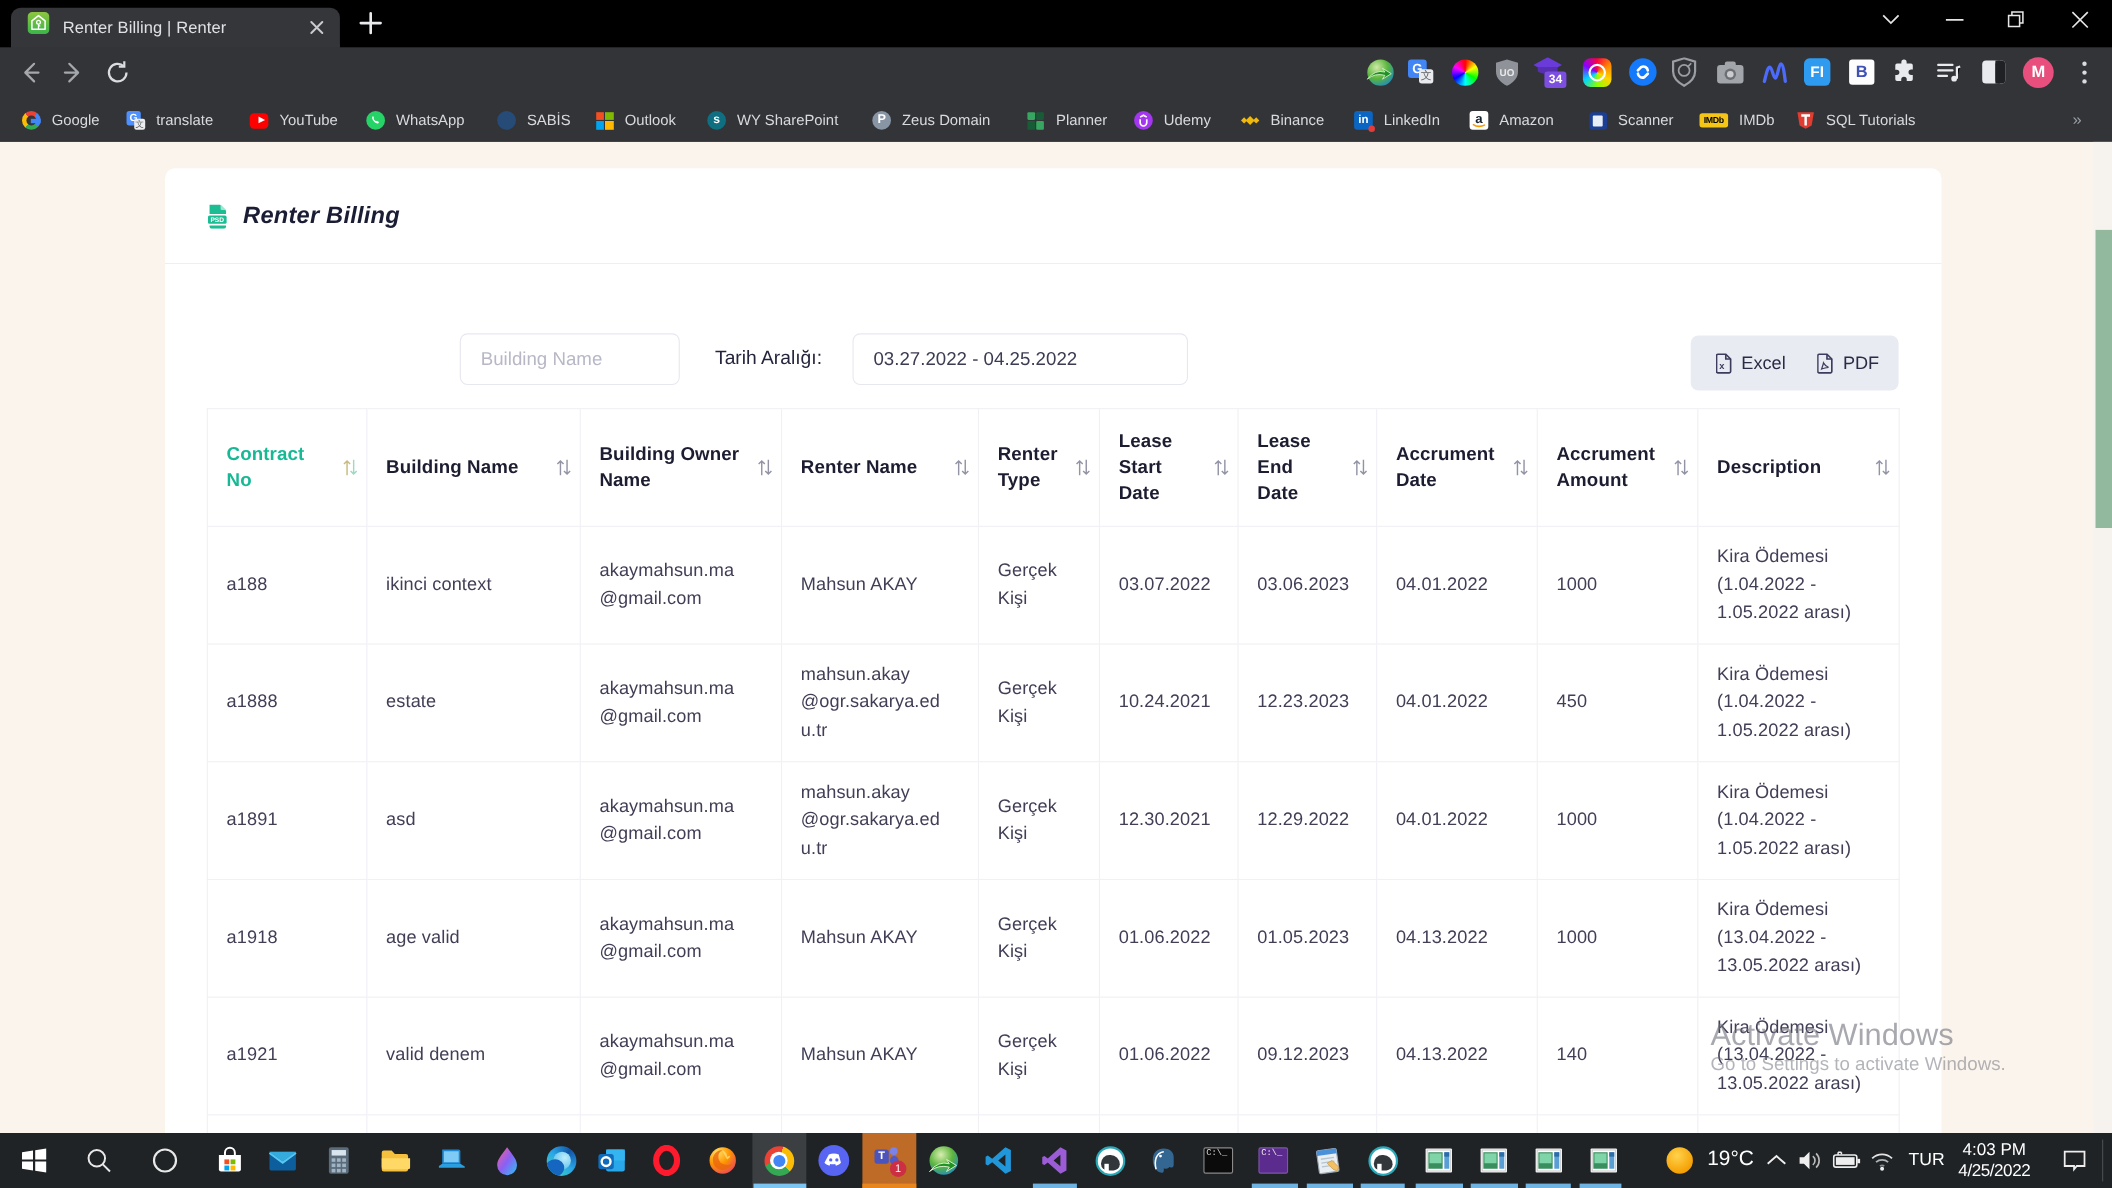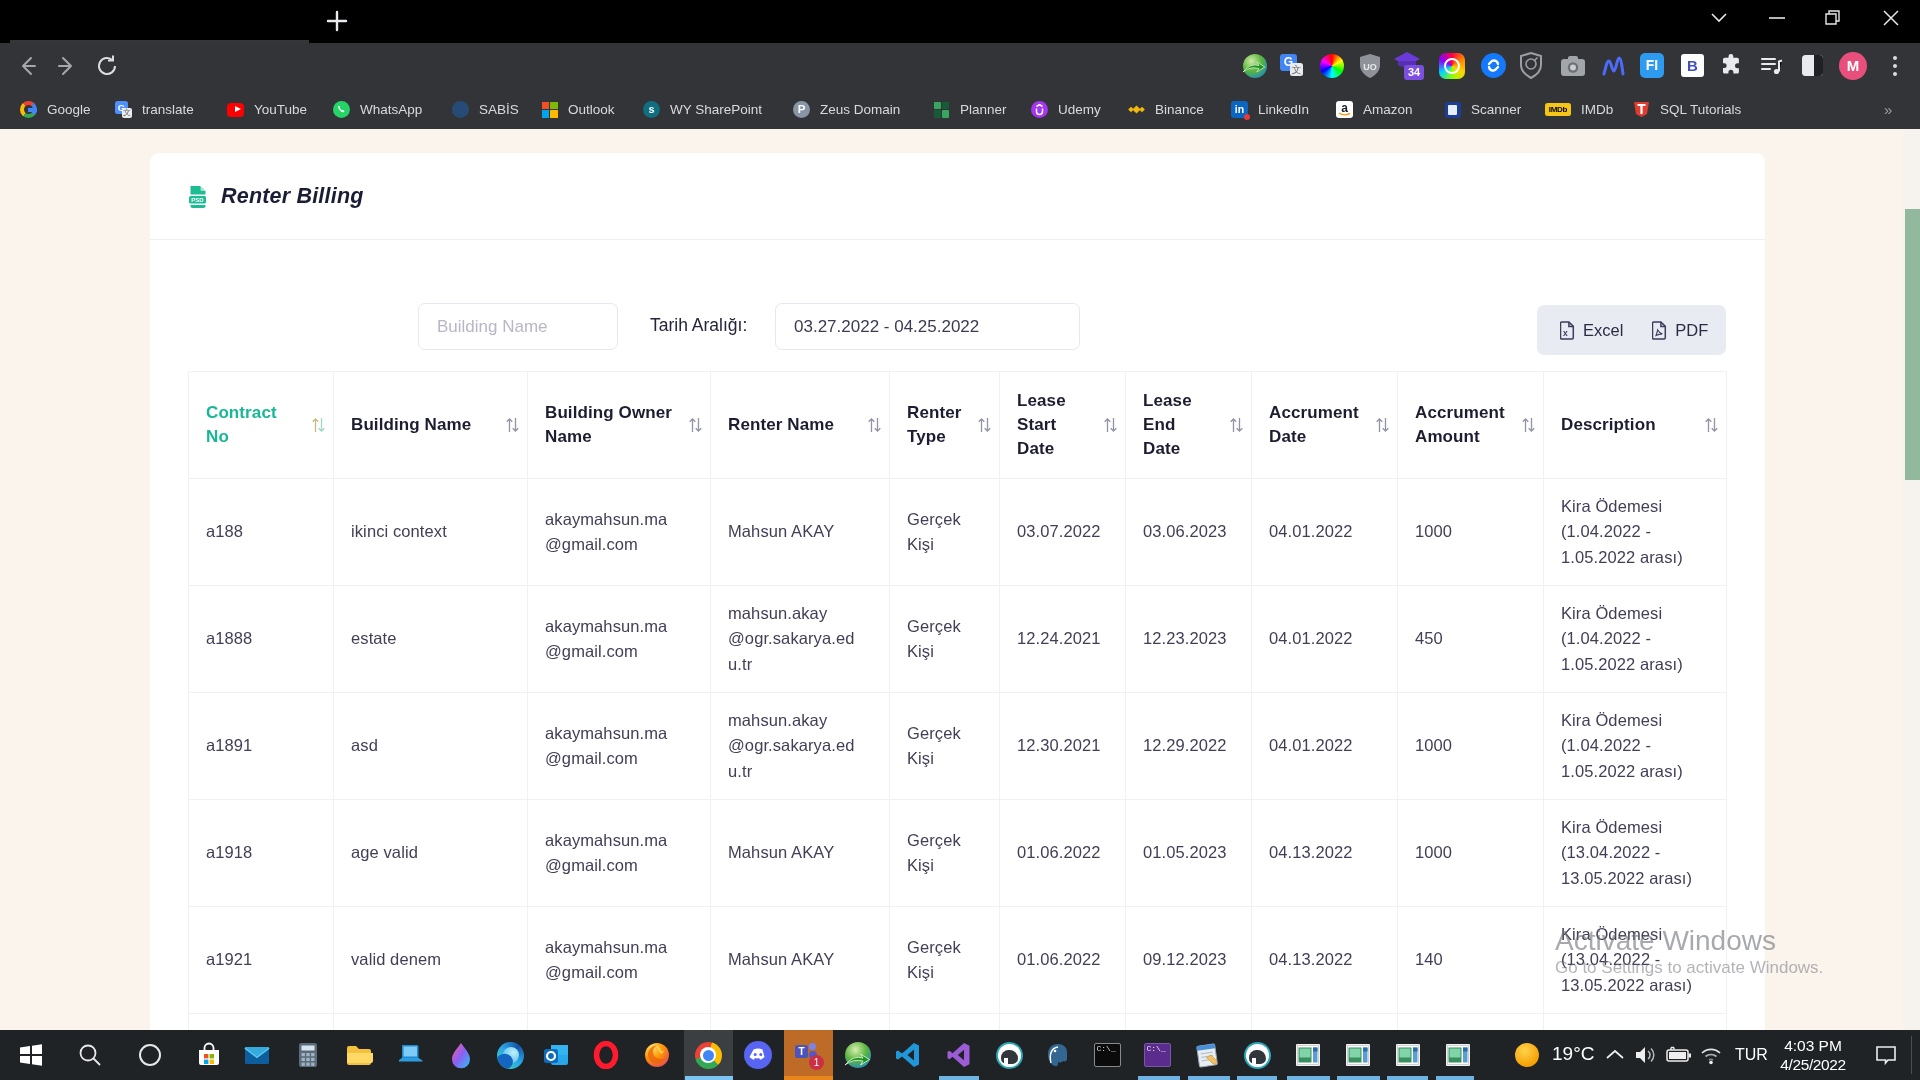--- a/index.html
+++ b/index.html
@@ -49,20 +49,38 @@
 
   
   #taskbar { position:absolute; left:0; top:1030px; width:1920px; height:50px; background:#1f2326; }
   .tbi { position:absolute; top:11px; width:28px; height:28px; display:flex; align-items:center; justify-content:center; }
   .ul { position:absolute; bottom:0; height:4px; background:#6fb3e2; }
 </style>
 </head>
 <body>
 
 <div id="tabstrip">
+  <div id="tab">
+    <svg style="position:absolute;left:15px;top:4px" width="20" height="20" viewBox="0 0 20 20">
+      <defs>
+          <linearGradient id="fgr" x1="0" y1="0" x2="0" y2="1">
+            <stop offset="0" stop-color="#8dc63f"></stop>
+            <stop offset="1" stop-color="#39b54a"></stop>
+          </linearGradient>
+        </defs>
+      <rect x="0" y="0" width="20" height="20" rx="4.5" fill="url(#fgr)"></rect>
+      <path d="M10 3.2 L16 8 V15.5 H4 V8 Z" fill="none" stroke="#fff" stroke-width="1.4" stroke-linejoin="round"></path>
+      <circle cx="10" cy="9.2" r="1.7" fill="none" stroke="#fff" stroke-width="1.2"></circle>
+      <path d="M10 10.9 V15.5 M10 12.6 h1.6" stroke="#fff" stroke-width="1.2"></path>
+    </svg>
+    <span class="title">Renter Billing | Renter</span>
+    <svg class="close" viewBox="0 0 30 30">
+        <path d="M10 10 L20 20 M20 10 L10 20" stroke="#c7cacd" stroke-width="1.8" stroke-linecap="round"></path>
+      </svg>
+  </div>
   <div id="tabfill"></div>
   <svg id="newtab" viewBox="0 0 26 26">
       <path d="M13 4 v18 M4 13 h18" stroke="#e8eaed" stroke-width="2.4" stroke-linecap="round"></path>
     </svg>
   <svg class="wctl" style="left:1696px" viewBox="0 0 46 36">
       <path d="M16 14 l7 7 7 -7" fill="none" stroke="#e6e6e6" stroke-width="1.6"></path>
     </svg>
   <svg class="wctl" style="left:1754px" viewBox="0 0 46 36">
       <path d="M15 18 h16" stroke="#e6e6e6" stroke-width="1.6"></path>
     </svg>
@@ -336,21 +354,21 @@
             <td>04.01.2022</td>
             <td>1000</td>
             <td>Kira Ödemesi<br>(1.04.2022 -<br>1.05.2022 arası)</td>
       </tr>
       <tr>
         <td>a1888</td>
             <td>estate</td>
             <td>akaymahsun.ma<br>@gmail.com</td>
             <td>mahsun.akay<br>@ogr.sakarya.ed<br>u.tr</td>
             <td>Gerçek<br>Kişi</td>
-            <td>12.24.2021</td>
+            <td>10.24.2021</td>
             <td>12.23.2023</td>
             <td>04.01.2022</td>
             <td>450</td>
             <td>Kira Ödemesi<br>(1.04.2022 -<br>1.05.2022 arası)</td>
       </tr>
       <tr>
         <td>a1891</td>
             <td>asd</td>
             <td>akaymahsun.ma<br>@gmail.com</td>
             <td>mahsun.akay<br>@ogr.sakarya.ed<br>u.tr</td>

